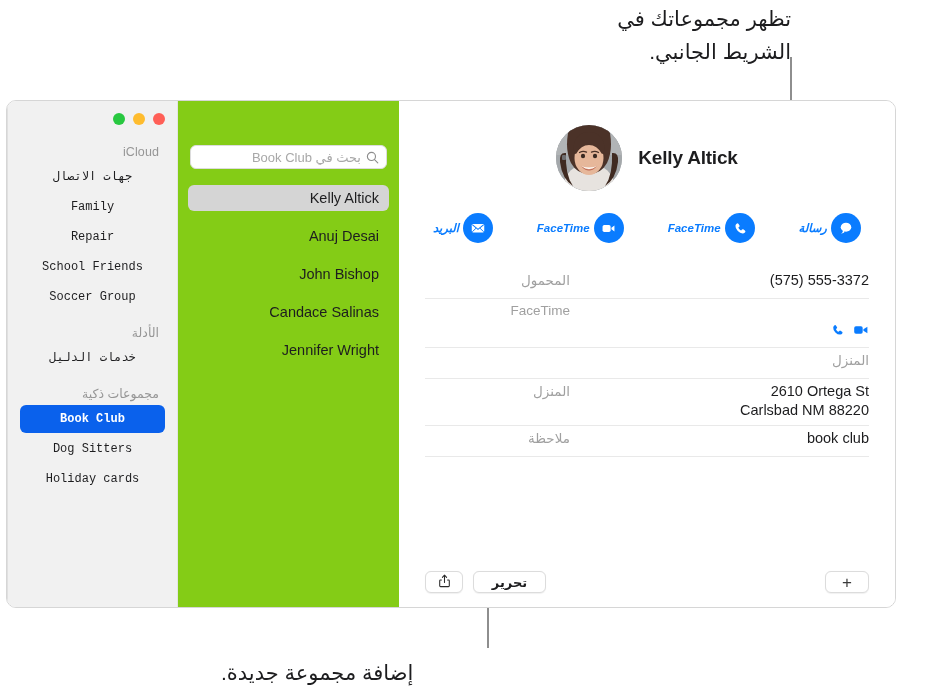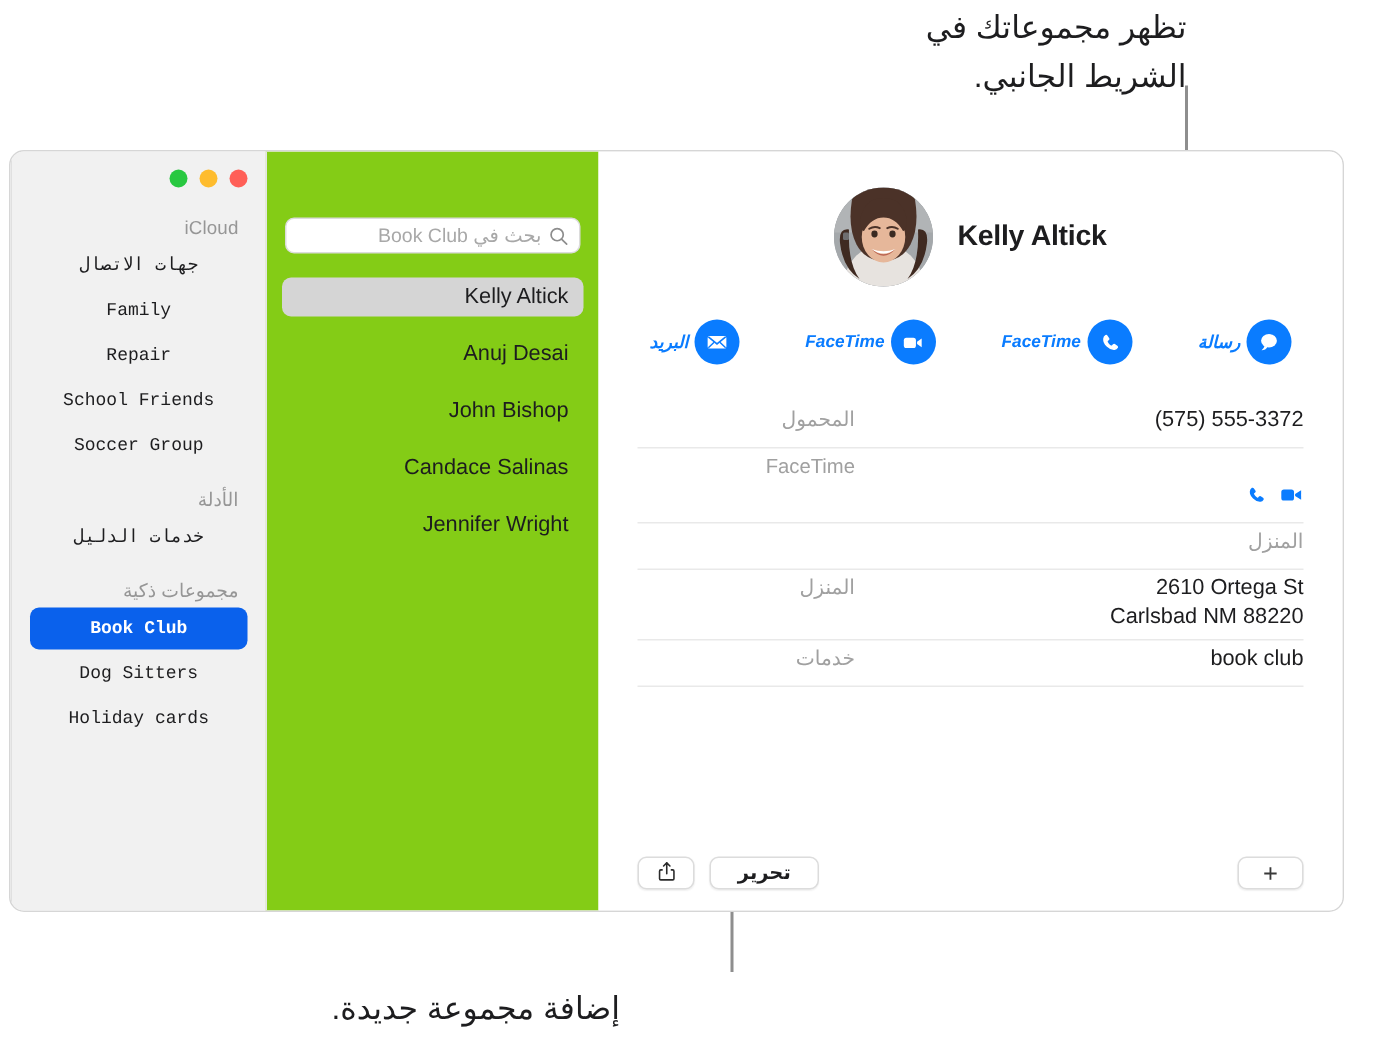--- a/index.html
+++ b/index.html
@@ -473,21 +473,21 @@
       </div>
 
       <div class="field-row">
         <span class="field-value">2610 Ortega St
 Carlsbad NM 88220</span>
         <span class="field-label">المنزل</span>
       </div>
 
       <div class="field-row">
         <span class="field-value">book club</span>
-        <span class="field-label">خدمات</span>
+        <span class="field-label">ملاحظة</span>
       </div>
     </div>
 
     <div class="bottom-bar">
       <div class="btn btn-add">
         <span class="plus">+</span>
       </div>
       <div class="left-btns">
         <div class="btn btn-edit">تحرير</div>
         <div class="btn btn-share">

